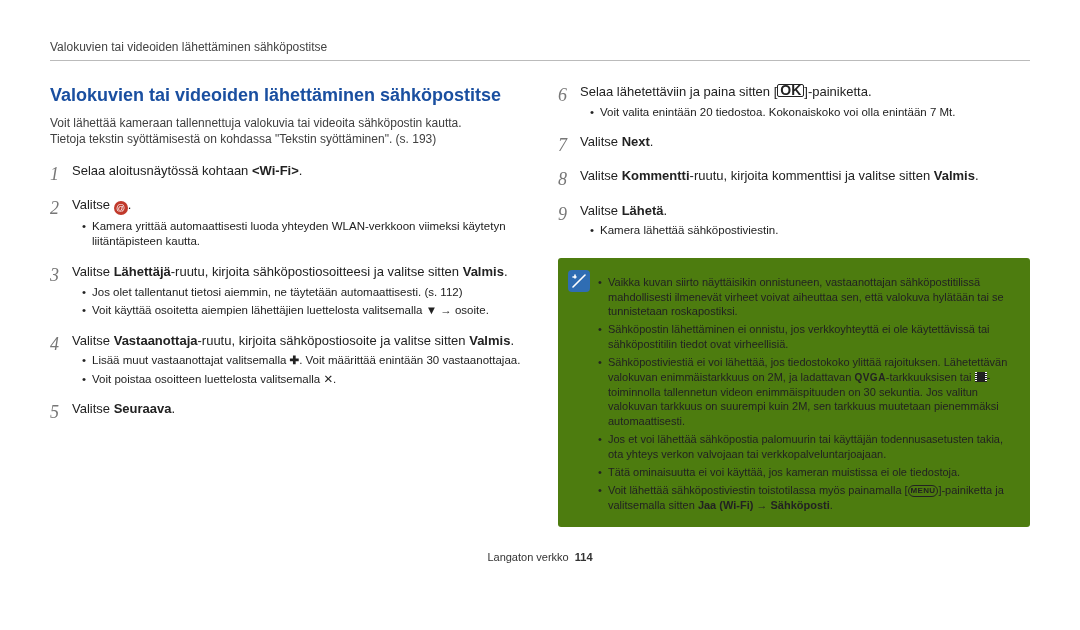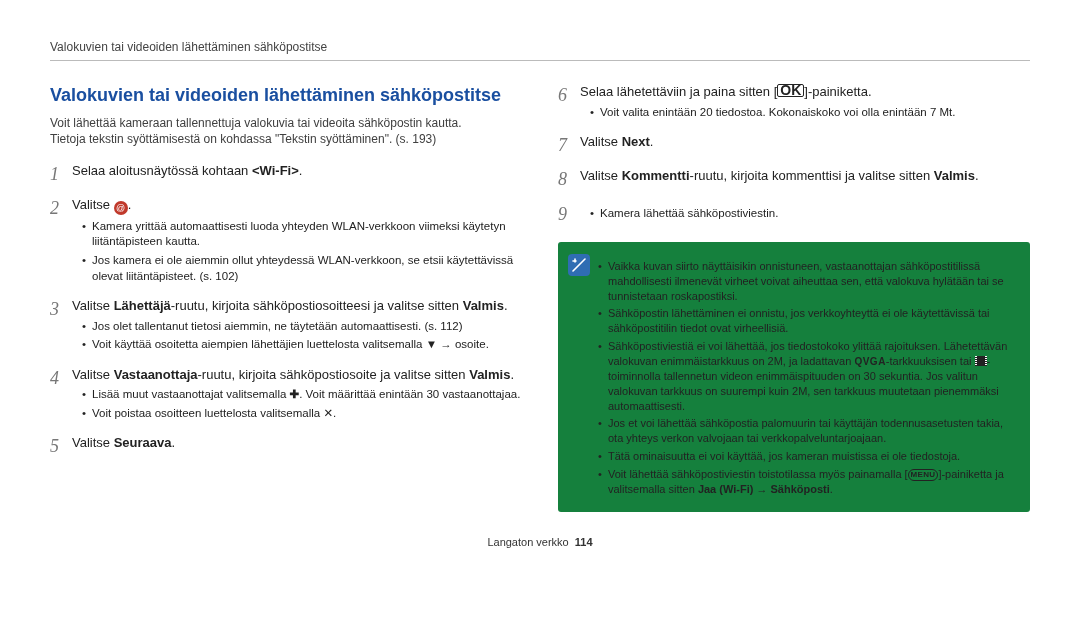--- a/index.html
+++ b/index.html
@@ -18,21 +18,21 @@
   ul.bullets { list-style: none; margin: 4px 0 2px 0; padding-left: 10px; }
   ul.bullets > li { position: relative; padding-left: 10px; margin: 3px 0; font-size: 11.5px; color: #222; }
   ul.bullets > li::before { content: "•"; position: absolute; left: 0; top: 0; }
   .icon-circle { display: inline-block; width: 14px; height: 14px; border-radius: 50%; background: #c0392b; color: #fff; font-size: 9px; line-height: 14px; text-align: center; vertical-align: -2px; }
   .icon-ok { display: inline-block; border: 1.3px solid #222; font-weight: 700; font-size: 14px; padding: 0 2px; border-radius: 2px; line-height: 11px; vertical-align: 1px; }
   .icon-menu { display: inline-block; border: 1.3px solid #222; font-weight: 700; font-size: 8px; padding: 0 2px; border-radius: 6px; line-height: 10px; vertical-align: 1px; letter-spacing: 0.3px; }
   .icon-qvga { display: inline-block; font-weight: 700; font-size: 10px; letter-spacing: 0.5px; vertical-align: 0; }
   .icon-film { display:inline-block; width:12px; height:10px; background:#222; vertical-align:-1px; position:relative; }
   .icon-film::before, .icon-film::after { content:""; position:absolute; top:0; bottom:0; width:2px; background: repeating-linear-gradient(#fff 0 1px,#222 1px 2px); }
   .icon-film::before { left:0; } .icon-film::after { right:0; }
-  .notebox { display: flex; background: #15803d; border-radius: 3px; padding: 10px 12px 10px 10px; margin-top: 16px; }
+  .notebox { display: flex; background: #4d7c0f; border-radius: 3px; padding: 10px 12px 10px 10px; margin-top: 16px; }
   .notebox-icon { width: 22px; height: 22px; background: #2f6db3; border-radius: 4px; color: #fff; display: flex; align-items: center; justify-content: center; font-size: 14px; flex-shrink: 0; margin-right: 8px; margin-top: 2px; }
   .notebox ul.bullets > li { font-size: 11px; line-height: 1.35; }
   .footer { text-align: center; font-size: 11px; color: #333; margin-top: 24px; }
   strong { font-weight: 700; }
 </style>
 </head>
 <body>
 
 <div class="page">
 
@@ -58,21 +58,20 @@
       </div>
 
       <div class="step">
         <div class="step-num">2</div>
         <div class="step-body">
           <div class="step-text">
             <span>Valitse </span><span class="icon-circle">@</span><span>.</span>
           </div>
           <ul class="bullets">
             <li>Kamera yrittää automaattisesti luoda yhteyden WLAN-verkkoon viimeksi käytetyn liitäntäpisteen kautta.</li>
-            <li>Jos kamera ei ole aiemmin ollut yhteydessä WLAN-verkkoon, se etsii käytettävissä olevat liitäntäpisteet. (s. 102)</li>
           </ul>
         </div>
       </div>
 
       <div class="step">
         <div class="step-num">3</div>
         <div class="step-body">
           <div class="step-text">
             <span>Valitse </span><strong>Lähettäjä</strong><span>-ruutu, kirjoita sähköpostiosoitteesi ja valitse sitten </span><strong>Valmis</strong><span>.</span>
           </div>
@@ -136,20 +135,23 @@
         <div class="step-body">
           <div class="step-text">
             <span>Valitse </span><strong>Kommentti</strong><span>-ruutu, kirjoita kommenttisi ja valitse sitten </span><strong>Valmis</strong><span>.</span>
           </div>
         </div>
       </div>
 
       <div class="step">
         <div class="step-num">9</div>
         <div class="step-body">
+          <div class="step-text">
+            <span>Valitse </span><strong>Lähetä</strong><span>.</span>
+          </div>
           <ul class="bullets">
             <li>Kamera lähettää sähköpostiviestin.</li>
           </ul>
         </div>
       </div>
 
       <div class="notebox">
         <div class="notebox-icon">
           <svg width="14" height="14" viewBox="0 0 14 14">
               <path d="M1 13 L13 1 M3 1 L3 4 M1 3 L4 3" stroke="#fff" stroke-width="1.6" fill="none" stroke-linecap="round"></path>

